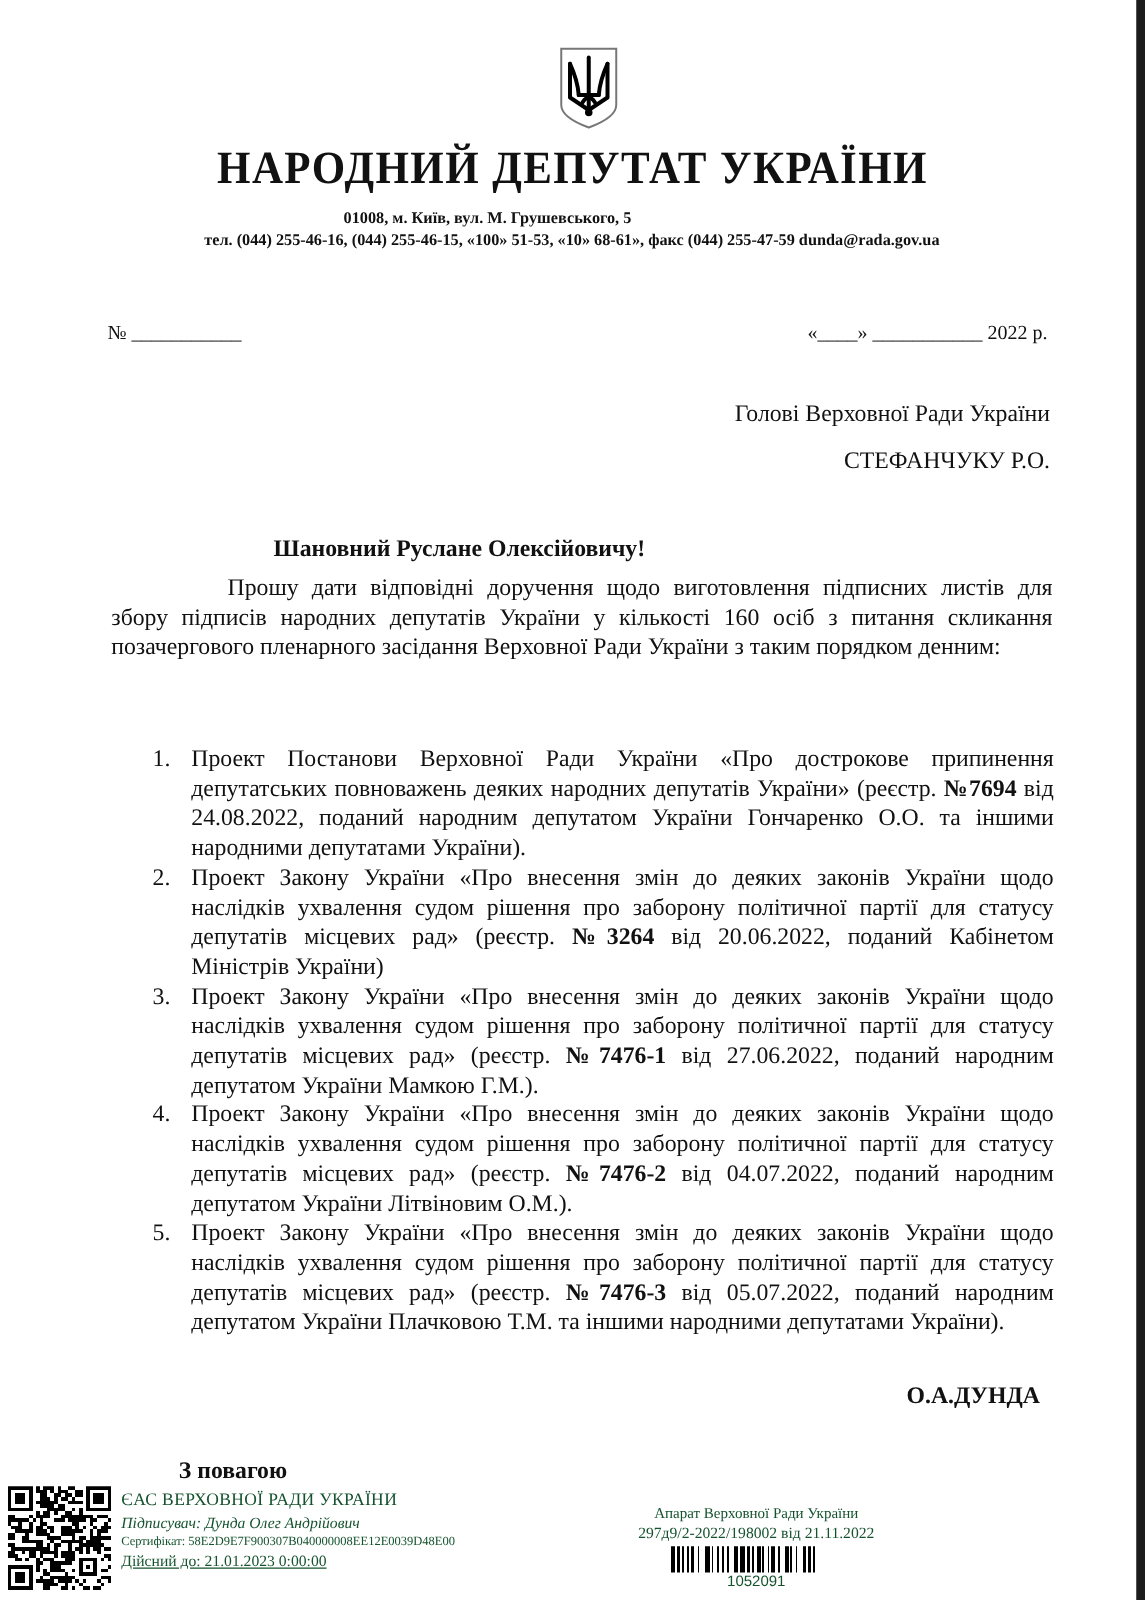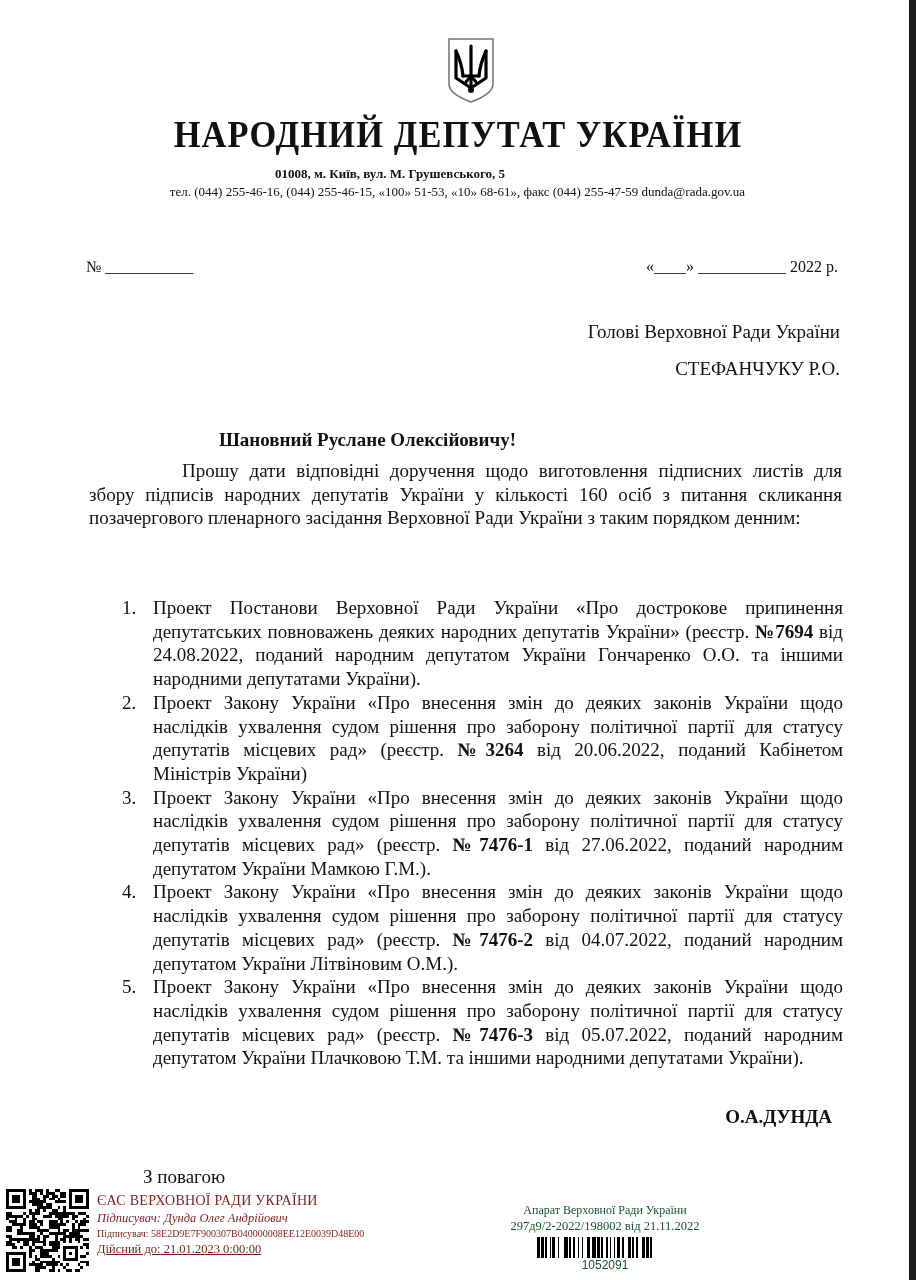--- a/index.html
+++ b/index.html
@@ -6,44 +6,44 @@
   html, body { width: 916px; height: 1280px; overflow: hidden; background: #ffffff; }
   body { position: relative; font-family: "Liberation Serif", "DejaVu Serif", serif; color: #111; }
 
   .right-strip { position: absolute; left: 909px; top: 0; width: 7px; height: 1280px; background: #1c1c1c; }
 
   .coat { position: absolute; left: 446px; top: 36px; width: 50px; height: 68px; }
 
   .hdr-title { position: absolute; left: 0; width: 916px; top: 113px; text-align: center;
     font-size: 37px; font-weight: bold; letter-spacing: 1.2px; transform: scaleX(0.93); transform-origin: center; }
   .hdr-addr { position: absolute; left: 0; width: 780px; top: 166px; text-align: center; font-size: 13px; font-weight: bold; }
-  .hdr-contacts { position: absolute; left: 85px; width: 745px; top: 184px; text-align: center; font-size: 13px; font-weight: normal; white-space: nowrap; }
+  .hdr-contacts { position: absolute; left: 85px; width: 745px; top: 184px; text-align: center; font-size: 13px; font-weight: bold; white-space: nowrap; }
 
   .reg-num { position: absolute; left: 86px; top: 258px; font-size: 16px; }
   .reg-date { position: absolute; right: 78px; top: 258px; font-size: 16px; }
 
   .addressee { position: absolute; right: 76px; font-size: 19px; font-weight: normal; text-align: right; }
   .addressee.l1 { top: 321px; }
   .addressee.l2 { top: 358px; }
 
   .salutation { position: absolute; left: 0; width: 735px; top: 429px; text-align: center; font-size: 19px; font-weight: bold; }
 
   .body-text { position: absolute; left: 89px; width: 753px; top: 459px; font-size: 19px; line-height: 23.5px; text-align: justify; text-indent: 93px; }
 
   .agenda { position: absolute; left: 110px; width: 733px; top: 596px; font-size: 19px; line-height: 23.7px; list-style: none; }
   .agenda li { position: relative; padding-left: 43px; text-align: justify; }
   .agenda li .num { position: absolute; left: 12px; top: 0; }
   .agenda li b { font-weight: bold; }
 
-  .closing { position: absolute; left: 143px; top: 1166px; font-size: 19px; font-weight: normal; }
+  .closing { position: absolute; left: 143px; top: 1166px; font-size: 19px; font-weight: bold; }
   .signer { position: absolute; right: 84px; top: 1106px; font-size: 19px; font-weight: bold; }
 
   .qr { position: absolute; left: 6px; top: 1189px; width: 83px; height: 83px; }
 
-  .esign { position: absolute; left: 97px; top: 1193px; font-family: "Liberation Serif", serif; color: #7f1d1d; }
+  .esign { position: absolute; left: 97px; top: 1193px; font-family: "Liberation Serif", serif; color: #14532d; }
   .esign .org { font-size: 14px; letter-spacing: 0.3px; }
   .esign .signer-line { font-size: 12.5px; margin-top: 2px; font-style: italic; }
   .esign .cert { font-size: 10px; margin-top: 2px; }
   .esign .valid { font-size: 12.5px; margin-top: 3px; text-decoration: underline; }
 
   .reg-stamp { position: absolute; left: 480px; top: 1203px; width: 250px; text-align: center; color: #14532d; }
   .reg-stamp .line1 { font-size: 12px; }
   .reg-stamp .line2 { font-size: 12.5px; margin-top: 1px; }
   .barcode { display: block; margin: 3px auto 0; width: 140px; height: 21px; }
   .reg-stamp .code { font-family: "Liberation Sans", sans-serif; font-size: 12px; margin-top: 0px; }
@@ -439,21 +439,21 @@
       <rect x="21" y="28" width="1" height="1"></rect>
       <rect x="22" y="28" width="1" height="1"></rect>
       <rect x="24" y="28" width="1" height="1"></rect>
       <rect x="25" y="28" width="1" height="1"></rect>
     </g>
 </svg>
 
 <div class="esign">
   <div class="org">ЄАС ВЕРХОВНОЇ РАДИ УКРАЇНИ</div>
   <div class="signer-line">Підписувач: Дунда Олег Андрійович</div>
-  <div class="cert">Підписувач: 58E2D9E7F900307B040000008EE12E0039D48E00</div>
+  <div class="cert">Сертифікат: 58E2D9E7F900307B040000008EE12E0039D48E00</div>
   <div class="valid">Дійсний до: 21.01.2023 0:00:00</div>
 </div>
 
 <div class="reg-stamp">
   <div class="line1">Апарат Верховної Ради України</div>
   <div class="line2">297д9/2-2022/198002 від 21.11.2022</div>
   <svg class="barcode" viewBox="0 0 140 21" shape-rendering="crispEdges">
       <g id="barcode-bars" fill="#000">
         <rect x="2" y="0" width="2.8" height="21"></rect>
         <rect x="6.199999999999999" y="0" width="2.8" height="21"></rect>

